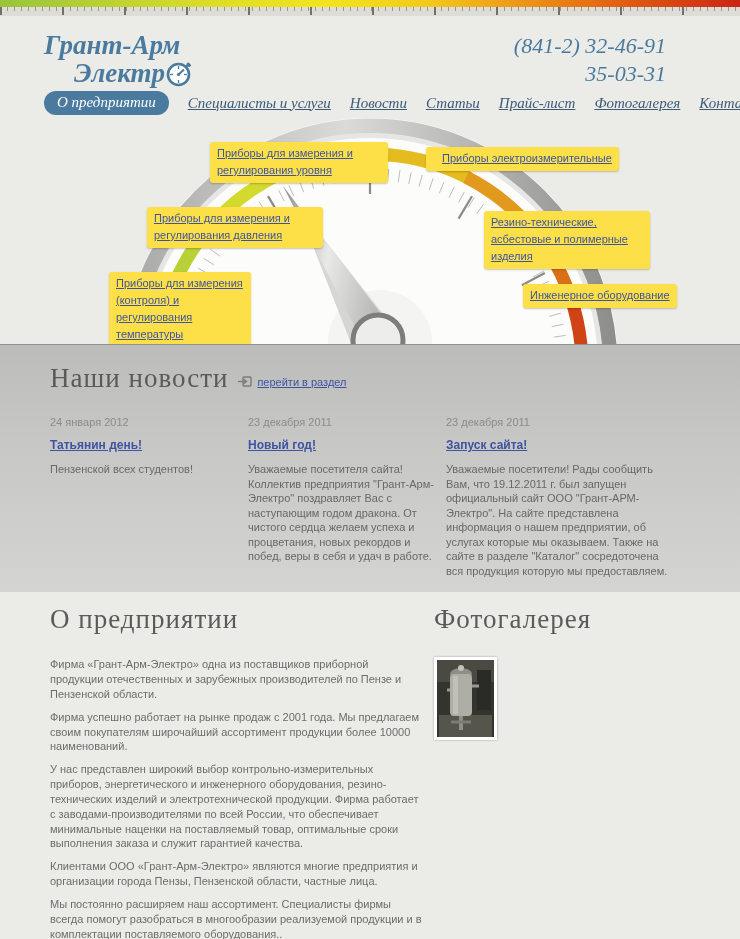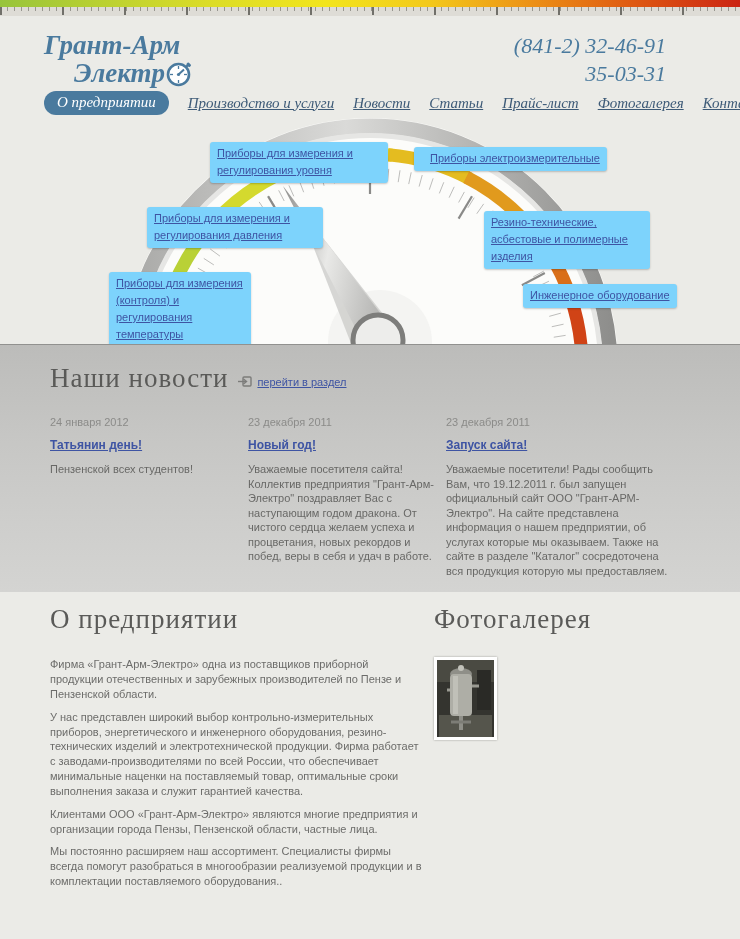--- a/index.html
+++ b/index.html
@@ -28,25 +28,25 @@
   .logo .l2{font-size:27px;display:block;padding-left:30px;display:flex;align-items:center;}
   .logo-ico{margin-left:1px;margin-top:2px;}
   .phones{text-align:right;font-family:"Liberation Serif","DejaVu Serif",serif;font-style:italic;color:var(--accent);font-size:22px;line-height:1.25;}
   
   .nav{display:flex;align-items:center;gap:19px;padding:4px 48px 0 44px;height:30px;font-family:"Liberation Serif","DejaVu Serif",serif;font-style:italic;font-size:15px;}
   .nav a{color:var(--nav-link);text-decoration:underline;cursor:pointer;white-space:nowrap;}
   .nav a.active{background:var(--accent);color:#fff;text-decoration:none;border-radius:12px;padding:3px 13px 4px;}
   
   .gauge-wrap{position:relative;height:228px;overflow:hidden;}
   .gauge-wrap svg{position:absolute;left:0;top:0;}
-  .glabel{position:absolute;display:block;background:#7dd3fc;border-radius:3px;padding:3px 7px 4px;
+  .glabel{position:absolute;display:block;background:#fde047;border-radius:3px;padding:3px 7px 4px;
     box-shadow:0 1px 2px rgba(0,0,0,.22);font-size:11px;line-height:1.55;color:var(--link-blue);
     text-decoration:underline;cursor:pointer;}
   .glabel.p1{left:210px;top:26px;width:178px;}
-  .glabel.p2{left:414px;top:31px;padding-left:16px;}
+  .glabel.p2{left:426px;top:31px;padding-left:16px;}
   .glabel.p3{left:147px;top:91px;width:176px;}
   .glabel.p4{left:484px;top:95px;width:166px;}
   .glabel.p5{left:109px;top:156px;width:142px;}
   .glabel.p6{left:523px;top:168px;}
   
   .news{border-top:1px solid #91918f;background:linear-gradient(180deg,#bcbcba 0%,#c7c7c5 40%,#d4d4d2 100%);
     padding:18px 50px 14px;}
   .news-head{display:flex;align-items:center;gap:10px;margin-bottom:22px;}
   .news-title{font-family:"Liberation Serif","DejaVu Serif",serif;font-size:27px;font-weight:normal;color:var(--heading-gray);letter-spacing:1px;}
   .goto{display:flex;align-items:center;gap:5px;margin-top:6px;}
@@ -93,21 +93,21 @@
     </span>
   </div>
   <div class="phones">
     <div>(841-2) 32-46-91</div>
     <div>35-03-31</div>
   </div>
 </div>
 
 <div class="nav">
   <a class="active">О предприятии</a>
-  <a>Производство и услуги</a>
+  <a>Специалисты и услуги</a>
   <a>Новости</a>
   <a>Статьи</a>
   <a>Прайс-лист</a>
   <a>Фотогалерея</a>
   <a>Контакты</a>
 </div>
 
 <div class="gauge-wrap">
   <svg width="740" height="228" viewBox="0 0 740 228">
     <defs>
@@ -256,20 +256,21 @@
       <h3><a>Запуск сайта!</a></h3>
       <div class="news-text">Уважаемые посетители! Рады сообщить Вам, что 19.12.2011 г. был запущен официальный сайт ООО "Грант-АРМ-Электро". На  сайте представлена информация о нашем предприятии, об услугах которые мы оказываем. Также на сайте в разделе "Каталог" сосредоточена вся продукция которую мы предоставляем.</div>
     </div>
   </div>
 </div>
 
 <div class="main">
   <div class="col-about">
     <h2 class="h2">О предприятии</h2>
     <p>Фирма «Грант-Арм-Электро» одна из поставщиков приборной продукции отечественных и зарубежных производителей по Пензе и Пензенской области.</p>
+    <p>Фирма успешно работает на рынке продаж с 2001 года. Мы предлагаем своим покупателям широчайший ассортимент продукции более 10000 наименований.</p>
     <p>У нас представлен широкий выбор контрольно-измерительных приборов, энергетического и инженерного оборудования, резино-технических изделий и электротехнической продукции. Фирма работает с заводами-производителями по всей России, что обеспечивает минимальные наценки на поставляемый товар, оптимальные сроки выполнения заказа и служит гарантией качества.</p>
     <p>Клиентами ООО «Грант-Арм-Электро» являются многие предприятия и организации города Пензы, Пензенской области, частные лица.</p>
     <p>Мы постоянно расширяем наш ассортимент. Специалисты фирмы всегда помогут разобраться в многообразии реализуемой продукции и в комплектации поставляемого оборудования..</p>
 
   </div>
   <div class="col-gallery">
     <h2 class="h2">Фотогалерея</h2>
     <div class="photo">
       <svg width="57" height="77" viewBox="0 0 57 77">
         <rect width="57" height="77" fill="#34342f"></rect>

